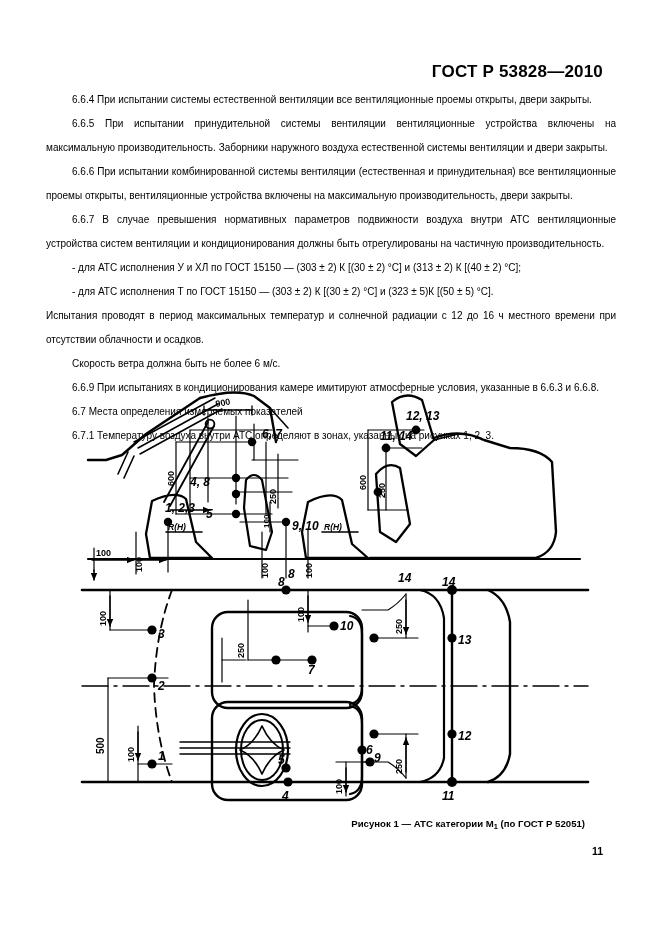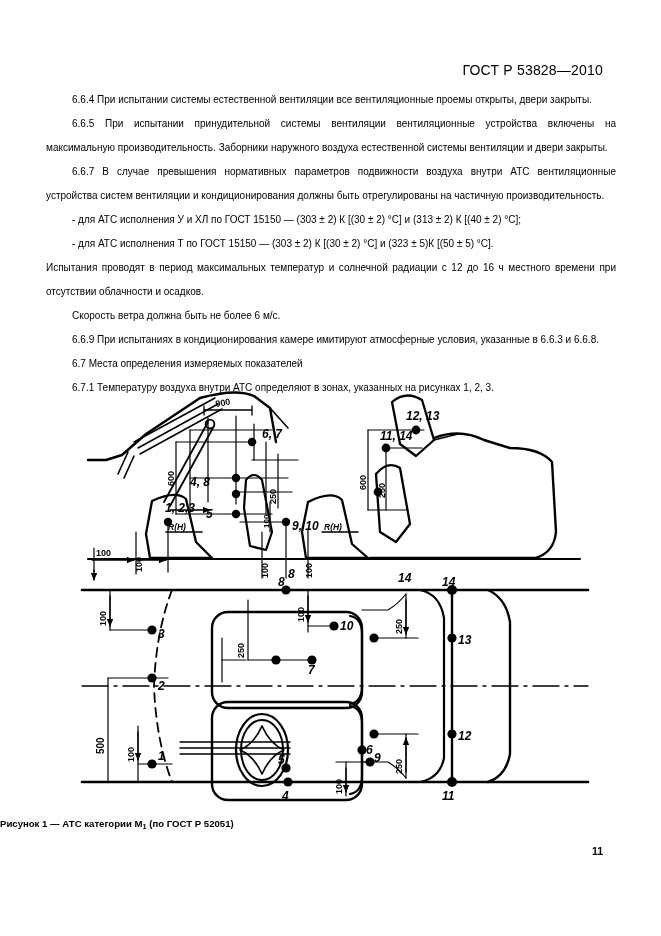--- a/index.html
+++ b/index.html
@@ -17,22 +17,22 @@
   .page {
     position: absolute;
     left: 0; top: 0;
     width: 661px; height: 936px;
     background: #fff;
   }
   
   .header {
     position: absolute;
     top: 62px; right: 58px;
-    font-size: 14px;
-    font-weight: normal;
+    font-size: 17px;
+    font-weight: bold;
     letter-spacing: 0.2px;
     white-space: nowrap;
   }
   
   .textblock {
     position: absolute;
     left: 46px; top: 88px;
     width: 570px;
     font-size: 10px;
     line-height: 24px;
@@ -55,21 +55,21 @@
   .figure {
     position: absolute;
     left: 40px; top: 382px;
     width: 580px; height: 425px;
   }
   .figure svg { display: block; }
   .caption {
     position: absolute;
     left: 0; top: 818px;
     width: 585px;
-    text-align: left;
+    text-align: right;
     font-size: 9.6px;
     font-weight: bold;
   }
   .caption sub {
     font-size: 7.4px;
     vertical-align: -2px;
   }
   .pageno {
     position: absolute;
     right: 58px; top: 845px;
@@ -80,20 +80,21 @@
 </head>
 <body>
 
 <div class="page">
 
   <div class="header">ГОСТ Р 53828—2010</div>
 
   <div class="textblock">
     <p class="ind">6.6.4  При испытании системы естественной вентиляции все вентиляционные проемы открыты, двери закрыты.</p>
     <p class="ind">6.6.5  При испытании принудительной системы вентиляции вентиляционные устройства включены на максимальную производительность. Заборники наружного воздуха естественной системы вентиляции и двери закрыты.</p>
+    <p class="ind">6.6.6  При испытании комбинированной системы вентиляции (естественная и принудительная) все вентиляционные проемы открыты, вентиляционные устройства включены на максимальную производительность, двери закрыты.</p>
     <p class="ind">6.6.7  В случае превышения нормативных параметров подвижности воздуха внутри АТС вентиляционные устройства систем вентиляции и кондиционирования должны быть отрегулированы на частичную производительность.</p>
     <p class="dash">-  для АТС исполнения У и ХЛ по ГОСТ 15150 — (303 ± 2) К [(30 ± 2) °С] и (313 ± 2) К [(40 ± 2) °С];</p>
     <p class="dash">-  для АТС исполнения Т по ГОСТ 15150 — (303 ± 2) К [(30 ± 2) °С] и (323 ± 5)К [(50 ± 5) °С].</p>
     <p class="noind">Испытания проводят в период максимальных температур и солнечной радиации с 12 до 16 ч местного времени при отсутствии облачности и осадков.</p>
     <p class="ind">Скорость ветра должна быть не более 6 м/с.</p>
     <p class="ind">6.6.9  При испытаниях в кондиционирования камере имитируют атмосферные условия, указанные в 6.6.3 и 6.6.8.</p>
     <p class="head">6.7  Места определения измеряемых показателей</p>
     <p class="ind">6.7.1  Температуру воздуха внутри АТС определяют в зонах, указанных на рисунках 1, 2, 3.</p>
   </div>
 

